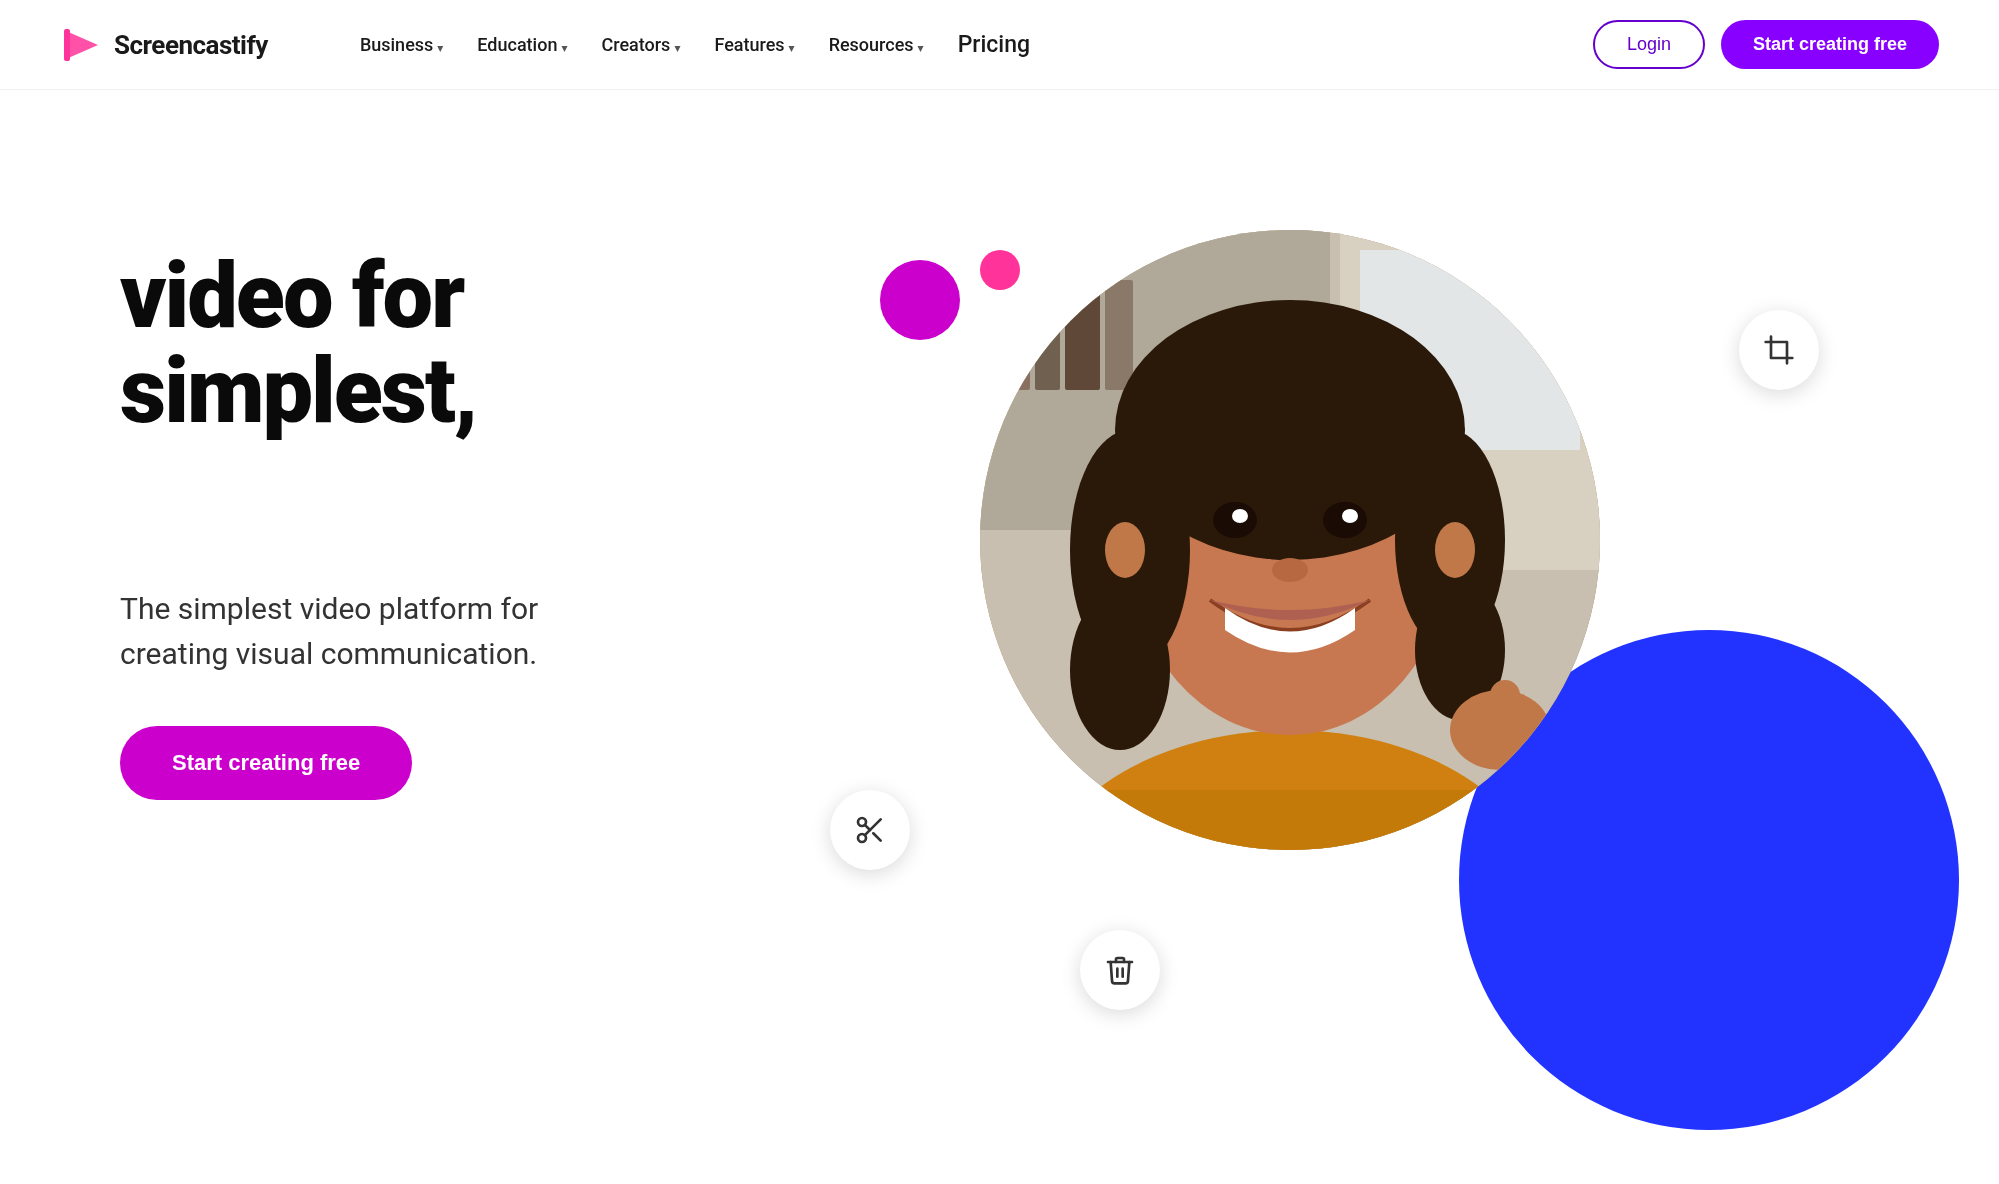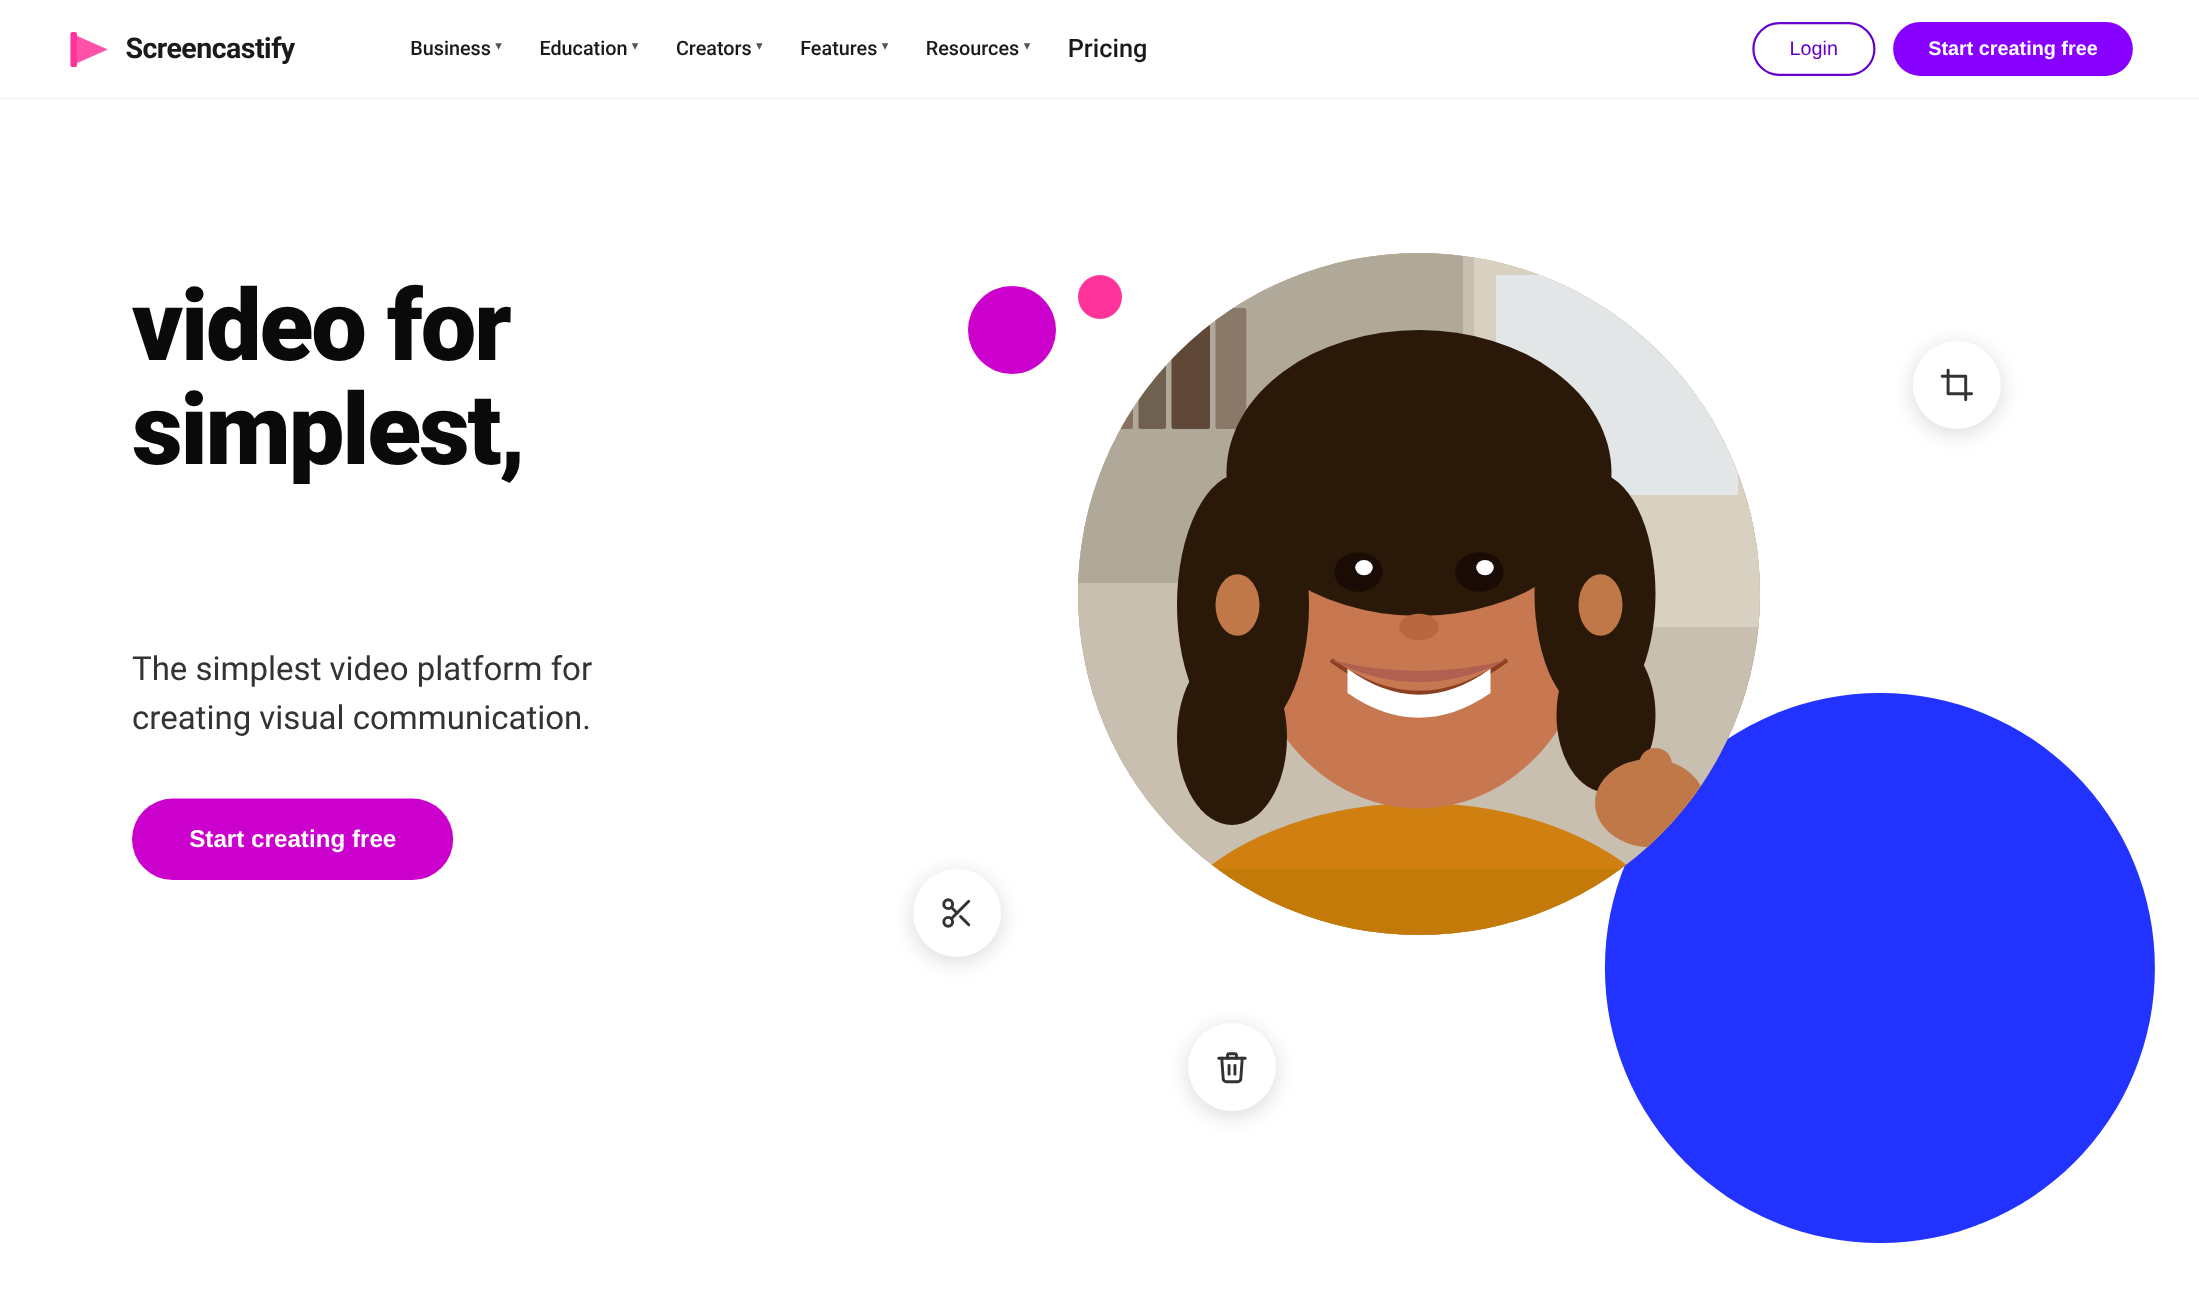--- a/index.html
+++ b/index.html
@@ -20,21 +20,20 @@
     header {
       display: flex;
       align-items: center;
       justify-content: space-between;
       padding: 0 60px;
       height: 90px;
       background: #ffffff;
       border-bottom: 1px solid #f0f0f0;
       position: relative;
       z-index: 10;
-      gap: 13px;
     }
 
     .logo-area {
       display: flex;
       align-items: center;
       gap: 10px;
       flex-shrink: 0;
     }
 
     .logo-icon {
@@ -51,21 +50,21 @@
 
     nav {
       display: flex;
       align-items: center;
       gap: 10px;
       margin-left: 80px;
     }
 
     .nav-item {
       display: flex;
-      align-items: flex-start;
+      align-items: flex-end;
       gap: 4px;
       font-size: 18px;
       font-weight: 500;
       color: #1a1a1a;
       cursor: pointer;
       padding: 8px 12px;
       border-radius: 6px;
       white-space: nowrap;
     }
 

